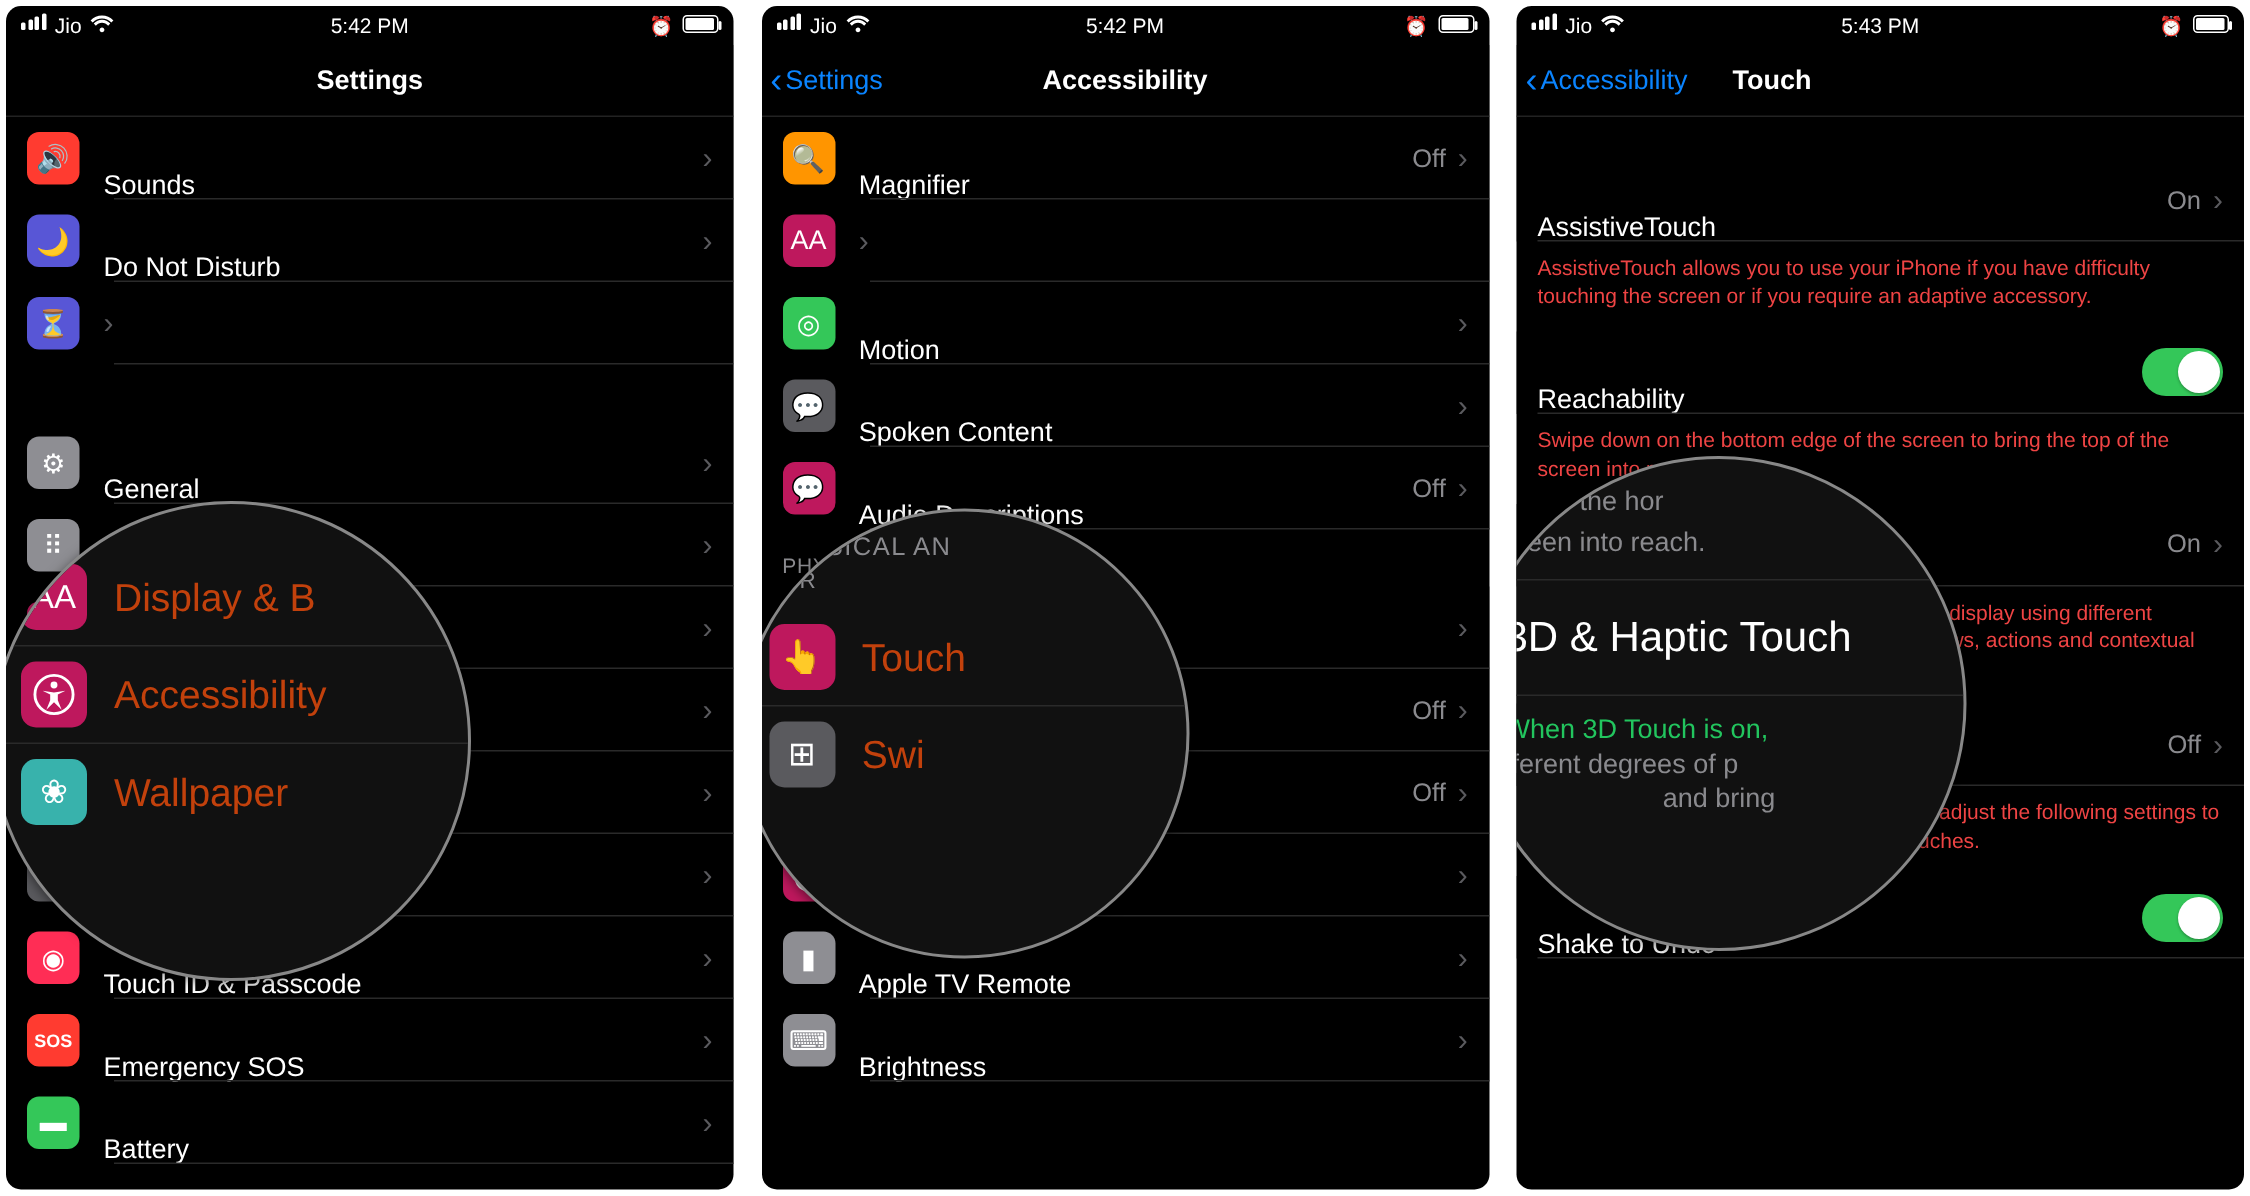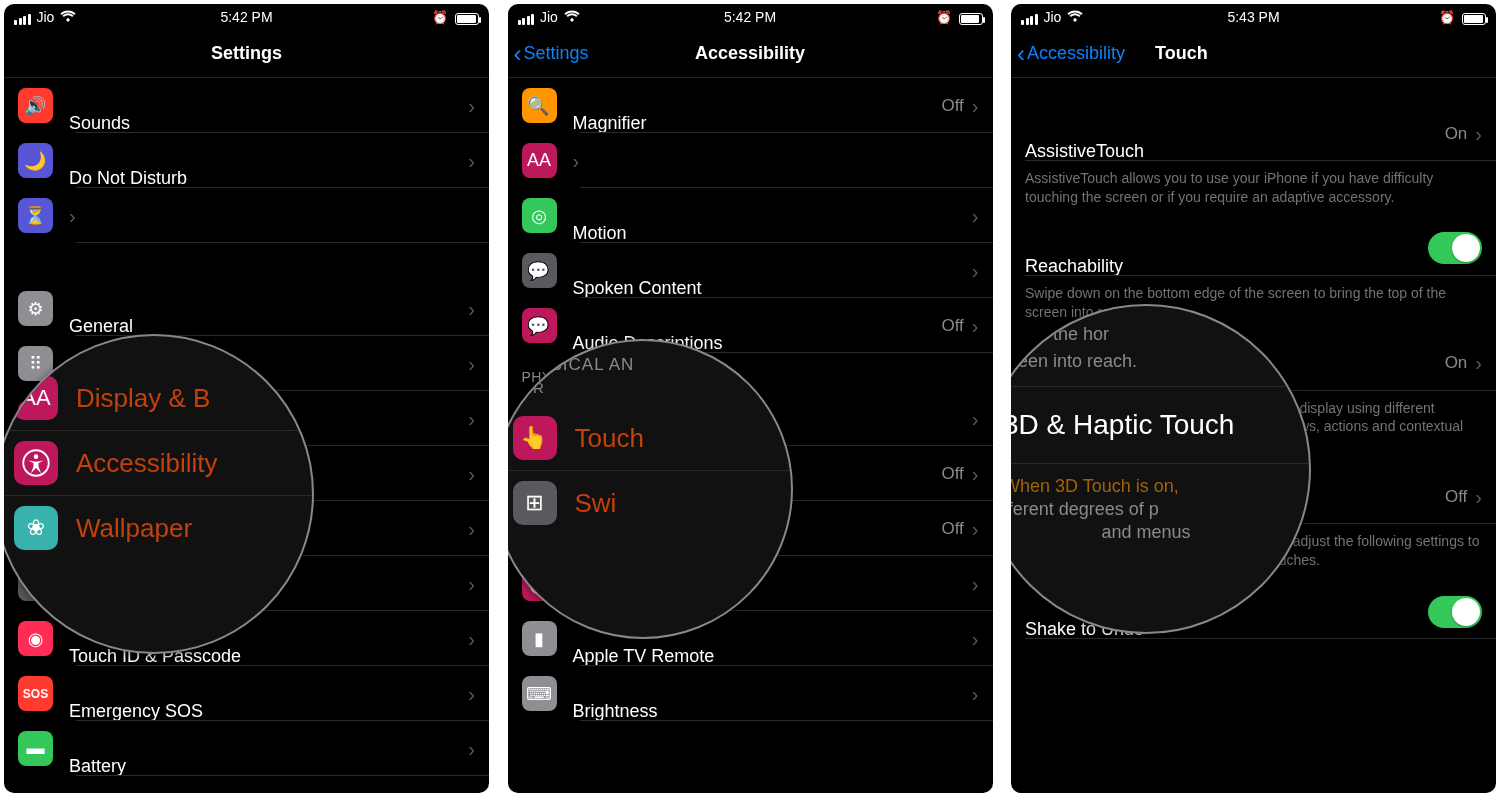--- a/index.html
+++ b/index.html
@@ -26,21 +26,21 @@
   
   .status-bar {
     height: 26px;
     display: flex;
     align-items: center;
     justify-content: space-between;
     padding: 0 10px;
     font-size: 14px;
     font-weight: 500;
   }
-  .status-left, .status-right { display: flex; align-items: flex-end; gap: 6px; }
+  .status-left, .status-right { display: flex; align-items: flex-start; gap: 6px; }
   .status-center { position: absolute; left: 50%; transform: translateX(-50%); }
   
   .nav-header {
     height: 48px;
     display: flex;
     align-items: center;
     position: relative;
     border-bottom: 1px solid #222;
     background: #000;
     text-align: right;
@@ -88,21 +88,21 @@
   .section-header {
     height: 38px;
     display: flex; align-items: flex-end;
     padding: 0 14px 6px 14px;
     color: #8a8a8e;
     font-size: 14px;
     letter-spacing: 0.5px;
     text-transform: uppercase;
   }
   .footer-text {
-    color: #737373;
+    color: #ef4444;
     font-size: 14px;
     line-height: 1.35;
     padding: 8px 14px 14px 14px;
   }
   
   .switch {
     width: 54px; height: 32px;
     background: #34c759;
     border-radius: 16px;
     position: relative;
@@ -481,17 +481,17 @@
     <div class="row noicon">
       <div class="row-label">Shake to Undo</div>
       <div class="switch"></div>
     </div>
   </div>
 
   <div class="magnifier" style="left:-30px; top:300px; width:330px; height:330px; padding:12px 0;">
     <div style="padding:6px 20px; color:#8a8a8e; font-size:18px;">le-tap the hor</div>
     <div style="padding:0 20px 14px; color:#8a8a8e; font-size:18px;">creen into reach.</div>
     <div style="padding:22px 20px; font-size:28px; border-top:1px solid #2a2a2a; border-bottom:1px solid #2a2a2a;">3D &amp; Haptic Touch</div>
-    <div style="padding:12px 20px 0; color:#a16207; font-size:18px;">When 3D Touch is on,</div>
+    <div style="padding:12px 20px 0; color:#22c55e; font-size:18px;">When 3D Touch is on,</div>
     <div style="padding:2px 20px 0; color:#8a8a8e; font-size:18px;">fferent degrees of p</div>
-    <div style="padding:2px 20px; color:#8a8a8e; font-size:18px; text-align:center;">and menus</div>
+    <div style="padding:2px 20px; color:#8a8a8e; font-size:18px; text-align:center;">and bring</div>
   </div>
 </div>
 
 </body></html>

